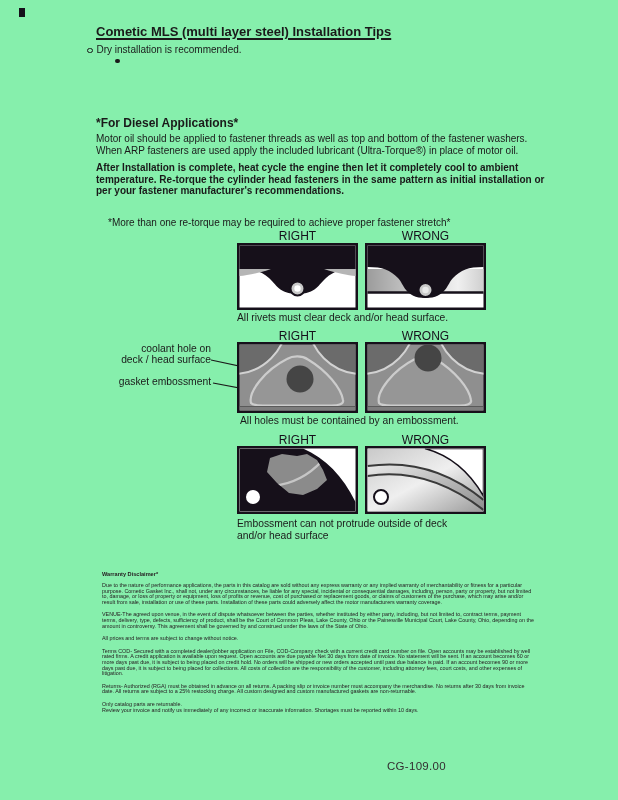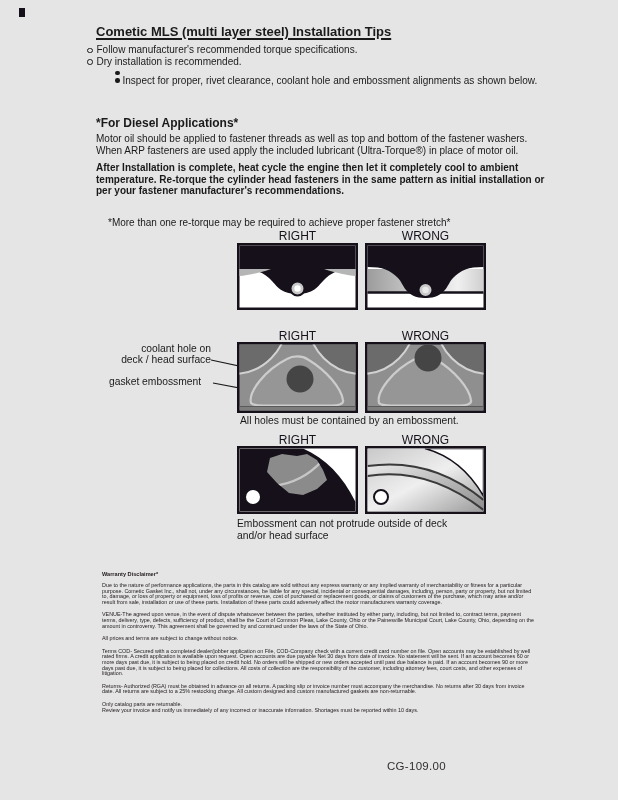--- a/index.html
+++ b/index.html
@@ -1,16 +1,16 @@
 <!DOCTYPE html>
 <html><head>
 <meta charset="utf-8">
 <style>
   html,body{margin:0;padding:0;background:#ffffff;}
-  .page{position:relative;width:618px;height:800px;background:#e5e5e5;overflow:hidden;
+  .page{position:relative;width:618px;height:800px;background:#86efac;overflow:hidden;
         font-family:"Liberation Sans","DejaVu Sans",sans-serif;color:#1a1a1a;}
   .reg-mark{position:absolute;left:19px;top:8px;width:6px;height:9px;background:#15101a;}
 
   .title{position:absolute;left:96px;top:24px;margin:0;font-size:13px;font-weight:700;
          text-decoration:underline;text-decoration-thickness:1.5px;text-underline-offset:2px;}
 
   .body-text{font-size:10px;line-height:11.7px;}
   .tips{position:absolute;left:87px;top:44px;width:460px;}
   .tip-row{display:flex;align-items:flex-start;}
   .marker-o{flex:0 0 auto;width:3.5px;height:3.5px;border:1px solid #1a1a1a;border-radius:50%;
@@ -44,32 +44,24 @@
 
 <div class="page">
 
   <div class="reg-mark"></div>
 
   <h1 class="title">Cometic MLS (multi layer steel) Installation Tips</h1>
 
   <div class="tips body-text">
     <div class="tip-row">
       <span class="marker-o"></span>
-      <span>Follow manufacturer's recommended torque specifications.</span>
-    </div>
-    <div class="tip-row">
-      <span class="marker-o"></span>
       <span>Dry installation is recommended.</span>
     </div>
     <div class="tip-row sub">
       <span class="marker-f"></span>
-    </div>
-    <div class="tip-row sub">
-      <span class="marker-f"></span>
-      <span>Inspect for proper, rivet clearance, coolant hole and embossment alignments as shown below.</span>
     </div>
   </div>
 
   <h2 class="diesel-head">*For Diesel Applications*</h2>
   <p class="para1 body-text">Motor oil should be applied to fastener threads as well as top and bottom of the fastener washers. When ARP fasteners are used apply the included lubricant (Ultra-Torque®) in place of motor oil.</p>
   <p class="para2 body-text">After Installation is complete, heat cycle the engine then let it completely cool to ambient temperature. Re-torque the cylinder head fasteners in the same pattern as initial installation or per your fastener manufacturer's recommendations.</p>
   <p class="note body-text">*More than one re-torque may be required to achieve proper fastener stretch*</p>
 
   <p class="dg-label" style="left:237px;top:229px;">RIGHT</p>
   <p class="dg-label" style="left:365px;top:229px;">WRONG</p>
@@ -93,29 +85,30 @@
       </linearGradient>
     </defs>
     <rect x="1.25" y="1.25" width="118.5" height="64.5" fill="#ffffff" stroke="#16101a" stroke-width="2.5"></rect>
     <rect x="2.5" y="26" width="116" height="23.5" fill="url(#deckGrad1)"></rect>
     <path d="M2.5,2.5 H118.5 V24 C103,24 96,27 88,35 C82,41 81,55 60.5,55 C40,55 39,41 33,35 C25,27 18,24 2.5,24 Z" fill="#16101a"></path>
     <line x1="2.5" y1="49.5" x2="118.5" y2="49.5" stroke="#16101a" stroke-width="2.5"></line>
     <circle cx="60.5" cy="47" r="7" fill="#c9c9c9" stroke="#16101a" stroke-width="2"></circle>
     <circle cx="60.5" cy="47" r="3.2" fill="#e9e9e9"></circle>
   </svg>
 
+  <p class="dg-caption" style="left:237px;top:312px;">All rivets must clear deck and/or head surface.</p>
 
   <p class="dg-label" style="left:237px;top:329px;">RIGHT</p>
   <p class="dg-label" style="left:365px;top:329px;">WRONG</p>
 
   <p class="ann" style="left:99px;top:343px;">
     <span>coolant hole on</span><br>
     <span>deck / head surface</span>
   </p>
-  <p class="ann" style="left:99px;top:376px;text-align:center;">gasket embossment</p>
+  <p class="ann" style="left:99px;top:376px;">gasket embossment</p>
 
   <svg class="leader" viewBox="0 0 95 45">
     <line x1="3" y1="8" x2="88" y2="26" stroke="#1a1a1a" stroke-width="1.2"></line>
     <line x1="5" y1="31" x2="52" y2="40" stroke="#1a1a1a" stroke-width="1.2"></line>
   </svg>
 
   <svg class="dg-box" style="left:237px;top:342px;" width="121" height="71" viewBox="0 0 121 71">
     <defs>
         <clipPath id="clipA">
           <rect x="2.5" y="2.5" width="116" height="66"></rect>

